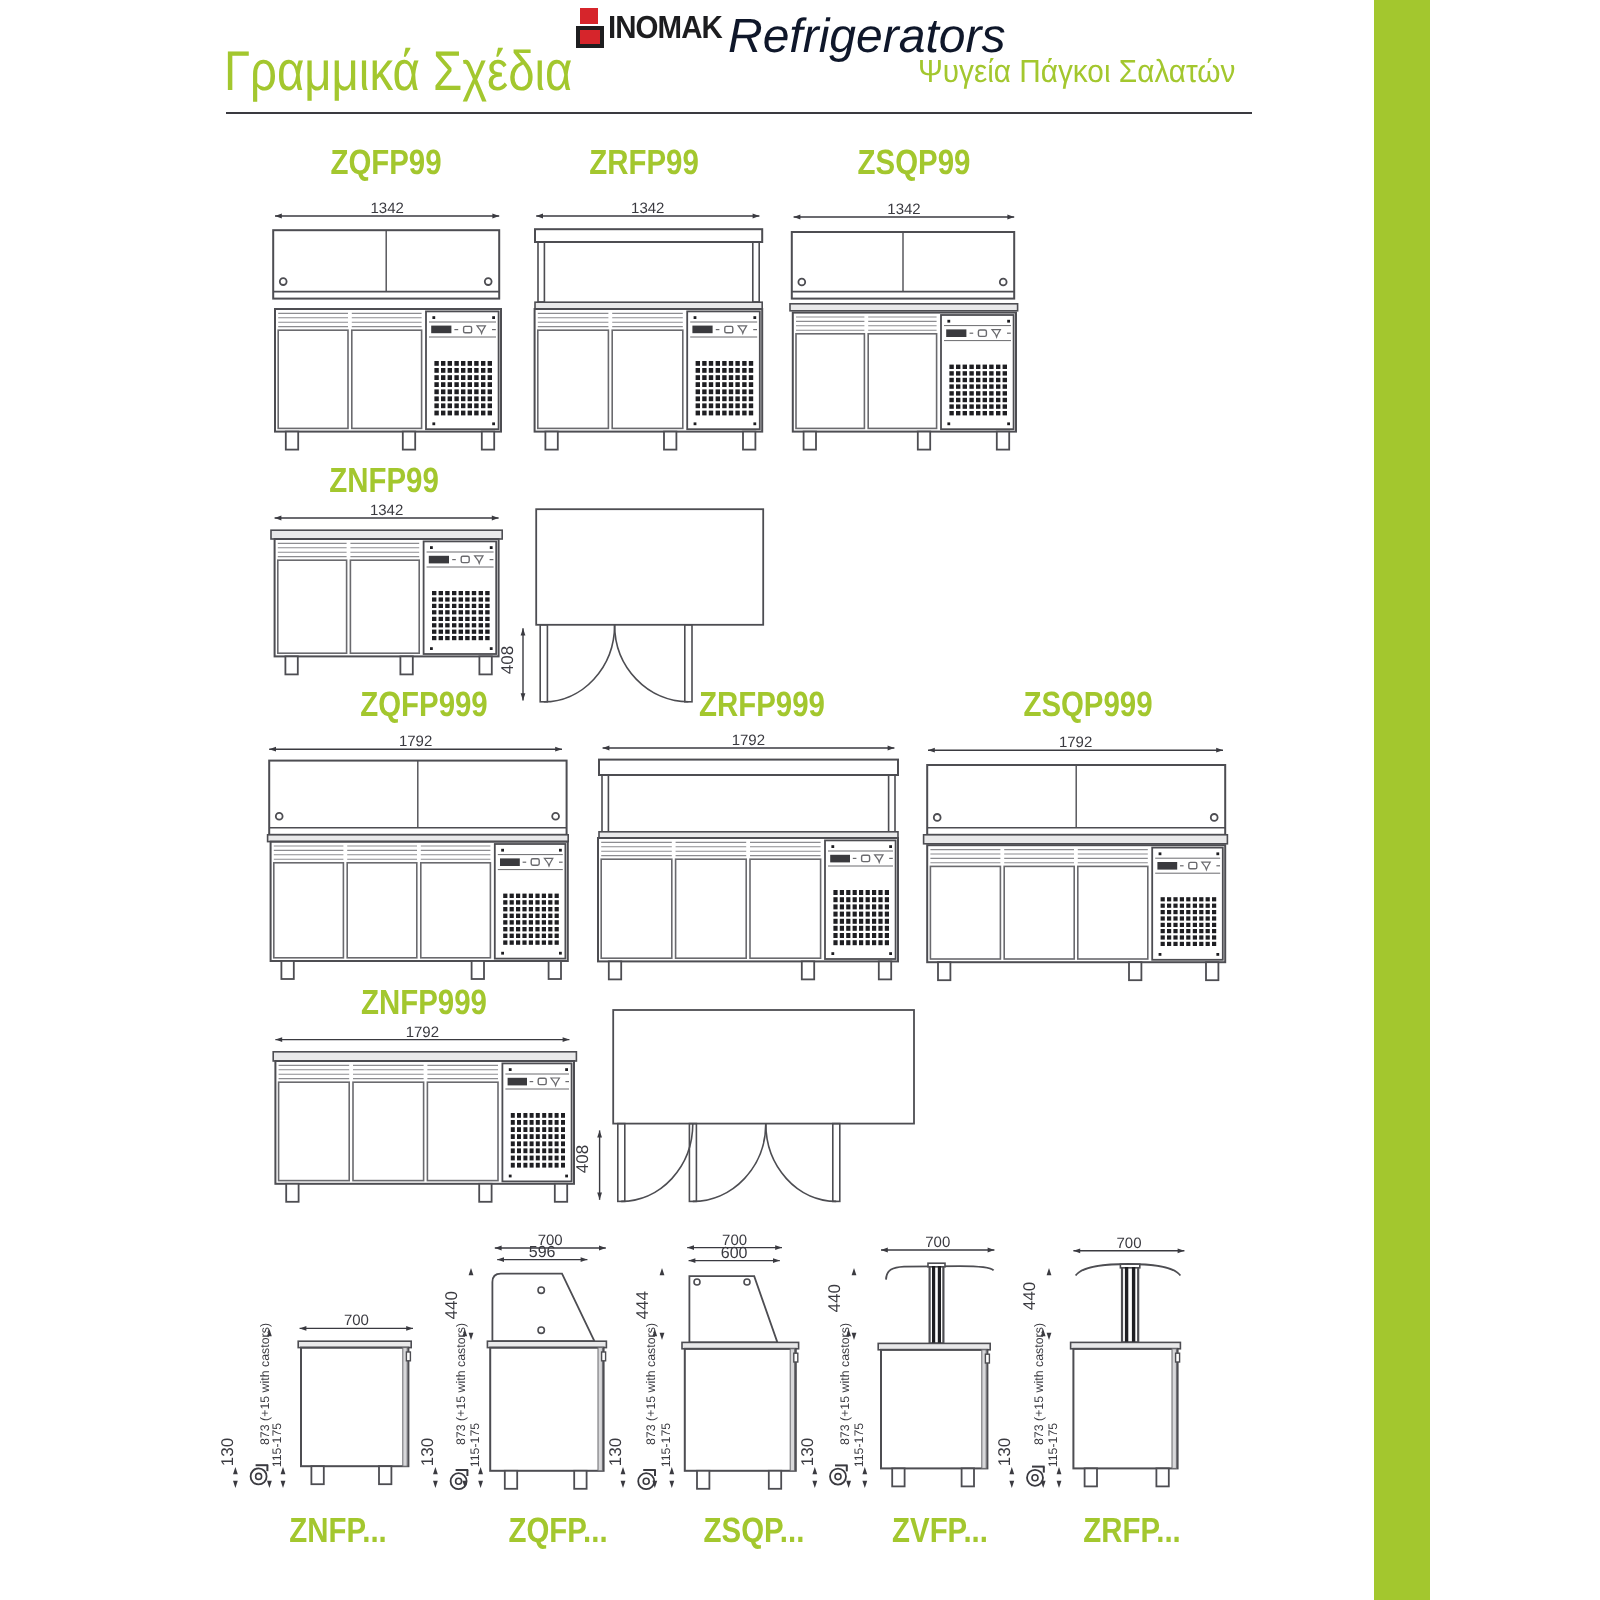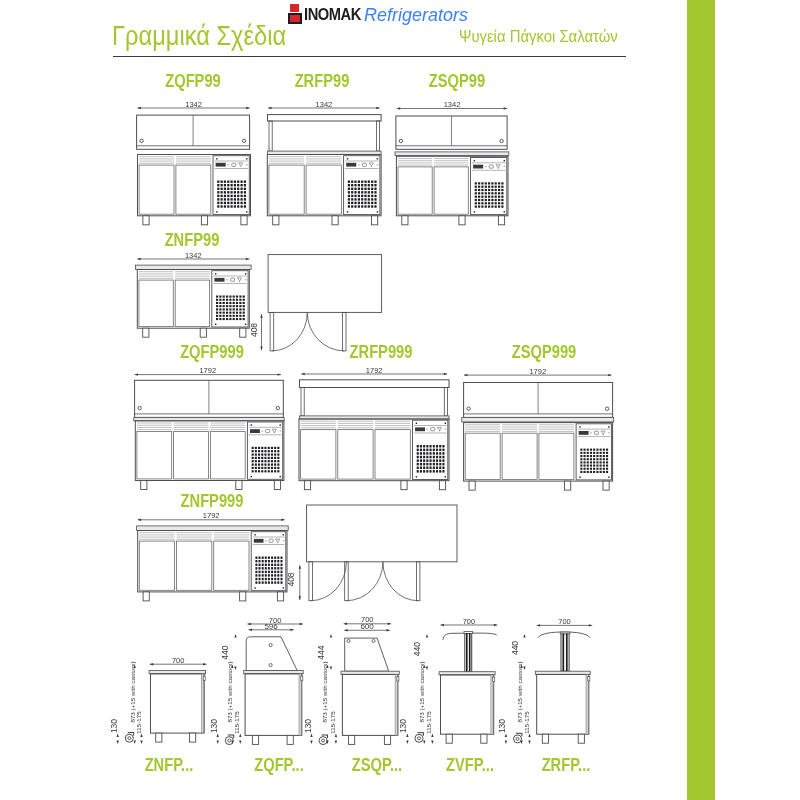--- a/index.html
+++ b/index.html
@@ -8,21 +8,21 @@
 transform:translateX(-50%) scaleX(0.84);}
 </style></head>
 <body>
 <div class="abs" style="left:687px;top:0;width:28px;height:800px;background:#a3c72e;"></div>
 
 <div class="abs" style="left:290px;top:4px;width:9px;height:8px;background:#d6252b;"></div>
 <div class="abs" style="left:288px;top:13px;width:14px;height:11px;background:#1d1d1f;"></div>
 <div class="abs" style="left:290px;top:15px;width:10px;height:7px;background:#d6252b;"></div>
 <div class="abs" style="left:304px;top:6px;font-weight:bold;font-size:16px;color:#1d1d1f;
 letter-spacing:-0.5px;transform:scaleX(0.92);transform-origin:left;">INOMAK</div>
-<div class="abs" style="left:364px;top:5px;font-style:italic;font-size:18px;color:#3b82f6;">Refrigerators</div>
+<div class="abs" style="left:364px;top:5px;font-style:italic;font-size:24px;color:#0f172a;">Refrigerators</div>
 
 <div class="abs" style="left:112px;top:19.5px;font-size:28px;color:#a3c72e;
 transform:scaleX(0.845);transform-origin:left;white-space:nowrap;">Γραμμικά Σχέδια</div>
 <div class="abs" style="right:182px;top:28px;font-size:16px;color:#a3c72e;
 transform:scaleX(0.93);transform-origin:right;white-space:nowrap;">Ψυγεία Πάγκοι Σαλατών</div>
 <div class="abs" style="left:113px;top:55.5px;width:513px;height:1.5px;background:#3a3a40;"></div>
 <div class="lbl" style="left:193px;top:70.5px;">ZQFP99</div>
 <div class="lbl" style="left:322px;top:70.5px;">ZRFP99</div>
 <div class="lbl" style="left:457px;top:70.5px;">ZSQP99</div>
 <div class="lbl" style="left:192px;top:230.0px;">ZNFP99</div>

